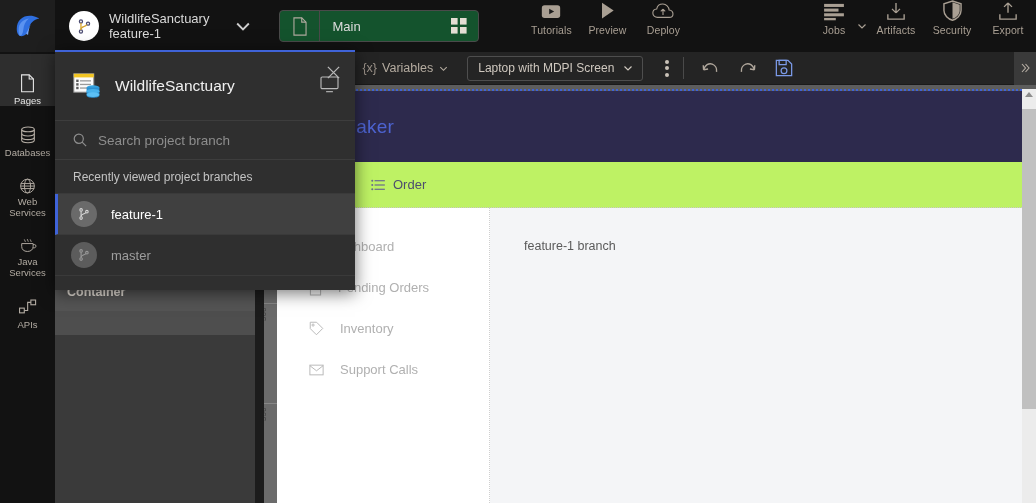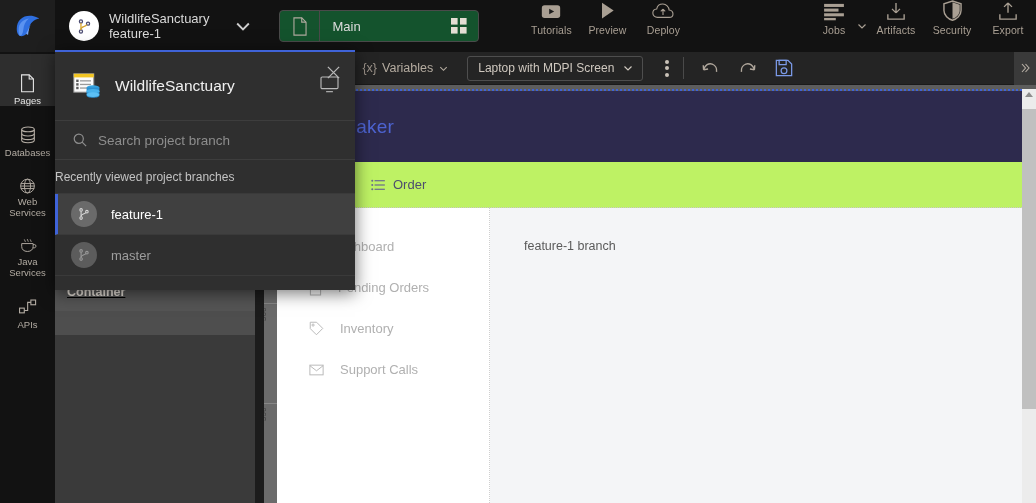--- a/index.html
+++ b/index.html
@@ -134,21 +134,20 @@
     height: 90px; background: #383838;
     border-right: 1px solid #4d4d4d; border-bottom: 1px solid #4d4d4d;
     display: flex; flex-direction: column; align-items: center; justify-content: center;
     gap: 10px; cursor: pointer;
   }
   .pal-cell.stub { height: 8px; gap: 0; }
   .pal-cell .plbl { font-size: 12px; color: #bdb6ad; }
   .pal-section {
     height: 38px; background: #545454; display: flex; align-items: center;
     padding-left: 12px;
-    text-decoration: underline;
   }
   .pal-section .slbl { font-size: 12.5px; color: #e3ddd5; font-weight: bold; }
   .pal-rest { height: 24px; background: #4e4e4e; }
 
   
   .ruler-v {
     position: absolute; top: 85px; left: 255px; width: 22px; height: 418px;
     background: #6b6b6b;
   }
   .ruler-v .tick {
@@ -241,21 +240,21 @@
   .dd-title { font-size: 15.5px; color: #f0f0f0; flex: 1; }
   .dd-monitor { cursor: pointer; padding-right: 2px; }
   .dd-search {
     margin-top: 14px; height: 40px;
     border-top: 1px solid #3d3d3d; border-bottom: 1px solid #3d3d3d;
     display: flex; align-items: center; gap: 11px; padding-left: 18px;
     background: #2f2f2f;
   }
   .dd-search .sph { font-size: 13.5px; color: #8d8d8d; }
   .dd-subhead {
-    height: 34px; display: flex; align-items: center; 
+    height: 34px; display: flex; align-items: center; padding-left: 18px;
     font-size: 12px; color: #c3c3c3; border-bottom: 1px solid #3a3a3a;
     background: #2f2f2f;
   }
   .dd-item {
     height: 41px; display: flex; align-items: center; gap: 14px;
     padding-left: 16px; cursor: pointer; border-bottom: 1px solid #3a3a3a;
   }
   .dd-item .bav {
     width: 26px; height: 26px; border-radius: 50%; background: #5c5c5c;
     display: flex; align-items: center; justify-content: center; flex: 0 0 26px;

